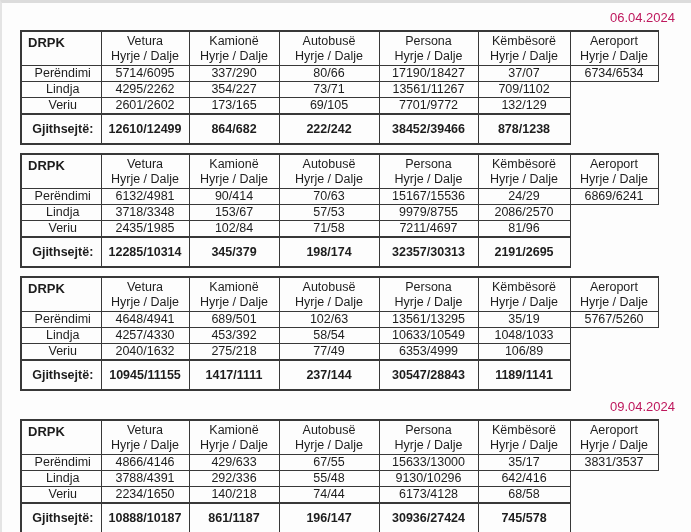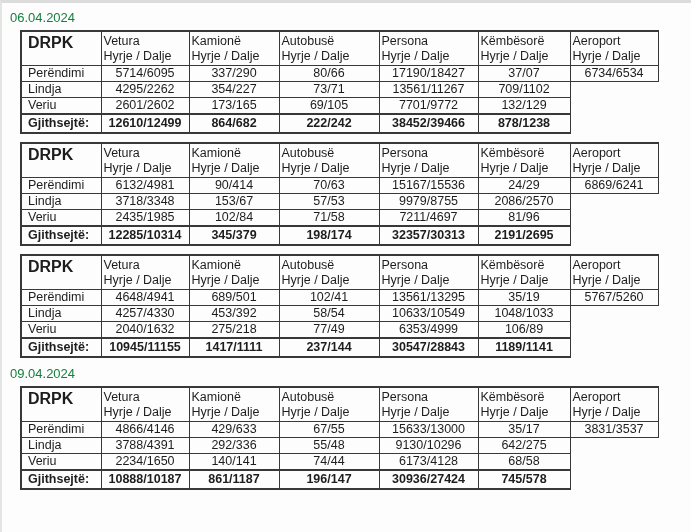--- a/index.html
+++ b/index.html
@@ -12,22 +12,23 @@
     color: #1d1d1d;
     background: #fdfdfd;
     border-top: 3px solid #dcdcdc;
     border-left: 2px solid #e4e4e4;
     padding: 7px 0 0 8px;
   }
   .report-section { margin-bottom: 8px; }
   .table-date {
     font-size: 13px;
     line-height: 15px;
-    color: #15803d;
-    margin: 0 4px 5px 0;
+    color: #be185d;
+    margin: 0 16px 5px 0;
+    text-align: right;
   }
   table.crossings-table {
     border-collapse: collapse;
     table-layout: fixed;
     margin-left: 10px;
   }
   .crossings-table th,
   .crossings-table td {
     border: 1px solid #383838;
     font-size: 12.5px;
@@ -36,46 +37,46 @@
   }
   
   .crossings-table thead th { border-top: 2px solid #383838; }
   .crossings-table th:first-child,
   .crossings-table td:first-child { border-left: 2px solid #383838; }
 
   .crossings-table thead th {
     height: 31px;
     vertical-align: top;
     font-weight: normal;
-    text-align: left;
+    text-align: center;
     padding: 2px 2px 1px 2px;
   }
   .crossings-table th.th-drpk {
     text-align: left;
     font-weight: bold;
-    font-size: 16px;
+    font-size: 13px;
     padding: 3px 6px;
   }
   .th-title, .th-sub { line-height: 15px; }
 
   .crossings-table tbody td {
     height: 16px;
     padding: 0 3px;
     text-align: center;
     line-height: 15px;
   }
   .crossings-table td.cell-label {
-    text-align: left;
+    text-align: center;
     padding-left: 6px;
   }
   .crossings-table tr.total td {
     border-top: 2px solid #383838;
     border-bottom: 2px solid #383838;
     font-weight: bold;
-    height: 19px;
+    height: 30px;
   }
   
   .crossings-table td.cell-empty,
   .crossings-table tr.total td.cell-empty,
   .crossings-table tr td.cell-empty {
     border: none;
     background: transparent;
   }
 </style>
 </head>
@@ -287,21 +288,21 @@
               <div class="th-title">Aeroport</div>
               <div class="th-sub">Hyrje / Dalje</div>
             </th>
           </tr>
         </thead>
         <tbody>
           <tr class="data">
             <td class="cell-label">Perëndimi</td>
             <td class="cell-val">4648/4941</td>
             <td class="cell-val">689/501</td>
-            <td class="cell-val">102/41</td>
+            <td class="cell-val">102/63</td>
             <td class="cell-val">13561/13295</td>
             <td class="cell-val">35/19</td>
             <td class="cell-val">5767/5260</td>
           </tr>
           <tr class="data">
             <td class="cell-label">Lindja</td>
             <td class="cell-val">4257/4330</td>
             <td class="cell-val">453/392</td>
             <td class="cell-val">58/54</td>
             <td class="cell-val">10633/10549</td>
@@ -381,27 +382,27 @@
             <td class="cell-val">15633/13000</td>
             <td class="cell-val">35/17</td>
             <td class="cell-val">3831/3537</td>
           </tr>
           <tr class="data">
             <td class="cell-label">Lindja</td>
             <td class="cell-val">3788/4391</td>
             <td class="cell-val">292/336</td>
             <td class="cell-val">55/48</td>
             <td class="cell-val">9130/10296</td>
-            <td class="cell-val">642/275</td>
+            <td class="cell-val">642/416</td>
             <td class="cell-empty"></td>
           </tr>
           <tr class="data">
             <td class="cell-label">Veriu</td>
             <td class="cell-val">2234/1650</td>
-            <td class="cell-val">140/141</td>
+            <td class="cell-val">140/218</td>
             <td class="cell-val">74/44</td>
             <td class="cell-val">6173/4128</td>
             <td class="cell-val">68/58</td>
             <td class="cell-empty"></td>
           </tr>
           <tr class="total">
             <td class="cell-label">Gjithsejtë:</td>
             <td class="cell-val">10888/10187</td>
             <td class="cell-val">861/1187</td>
             <td class="cell-val">196/147</td>

